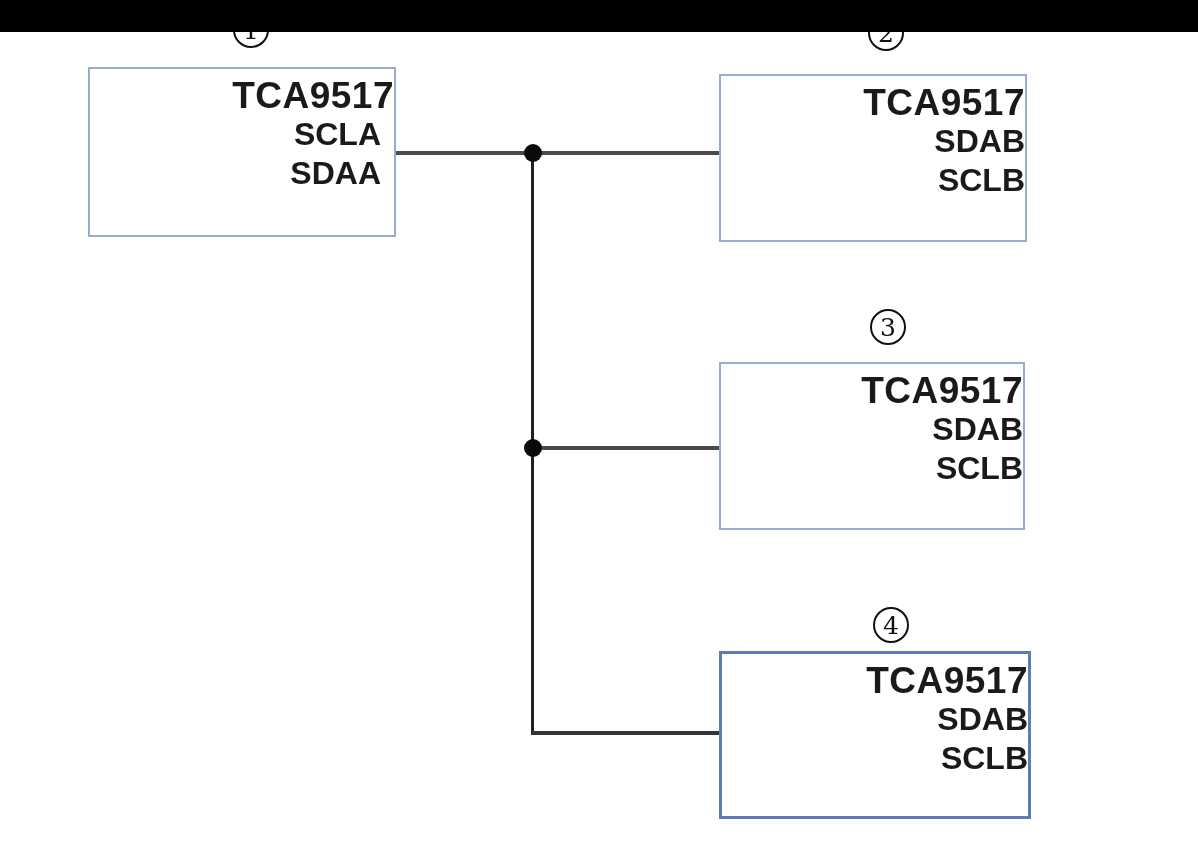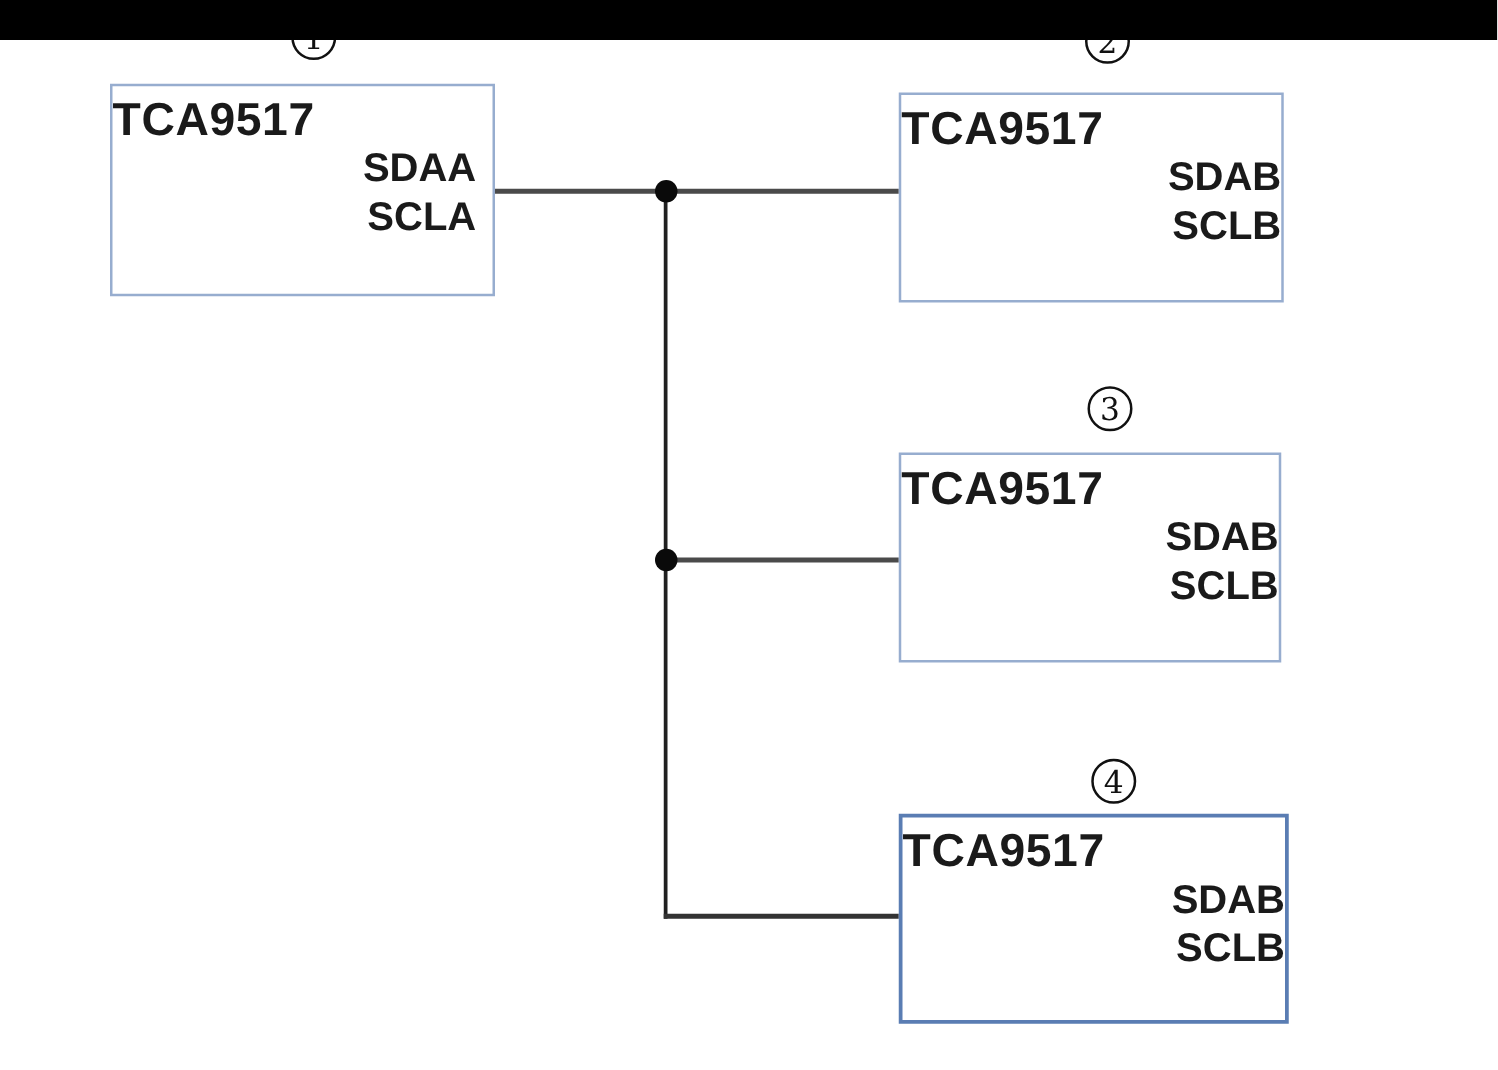--- a/index.html
+++ b/index.html
@@ -59,21 +59,21 @@
   .ic-block.b2 { left: 719px; top: 74px;  width: 308px; height: 168px; }
   .ic-block.b3 { left: 719px; top: 362px; width: 306px; height: 168px; }
   .ic-block.b4 { left: 719px; top: 651px; width: 312px; height: 168px;
                  border: 3px solid var(--border-dark, #5a7db3); }
 
   .block-title {
     margin-top: 8px;
     font-size: 37px;
     line-height: 38px;
     font-weight: bold;
-    text-align: left;
+    text-align: right;
     letter-spacing: 0.5px;
     white-space: nowrap;
   }
   .pins {
     font-size: 32px;
     line-height: 39px;
     font-weight: bold;
     white-space: nowrap;
   }
   .pins.align-right { text-align: right; padding-right: 13px; }
@@ -121,22 +121,22 @@
   <div id="wire-a" class="wire h"></div>
   <div id="bus-v" class="wire v"></div>
   <div id="wire-b" class="wire h"></div>
   <div id="wire-c" class="wire h"></div>
   <div id="dot-1" class="junction"></div>
   <div id="dot-2" class="junction"></div>
 
   <div class="ic-block b1">
     <div class="block-title">TCA9517</div>
     <div class="pins align-right">
+      <div>SCLA</div>
       <div>SDAA</div>
-      <div>SCLA</div>
     </div>
   </div>
 
   <div class="ic-block b2">
     <div class="block-title">TCA9517</div>
     <div class="pins align-left">
       <div>SDAB</div>
       <div>SCLB</div>
     </div>
   </div>

